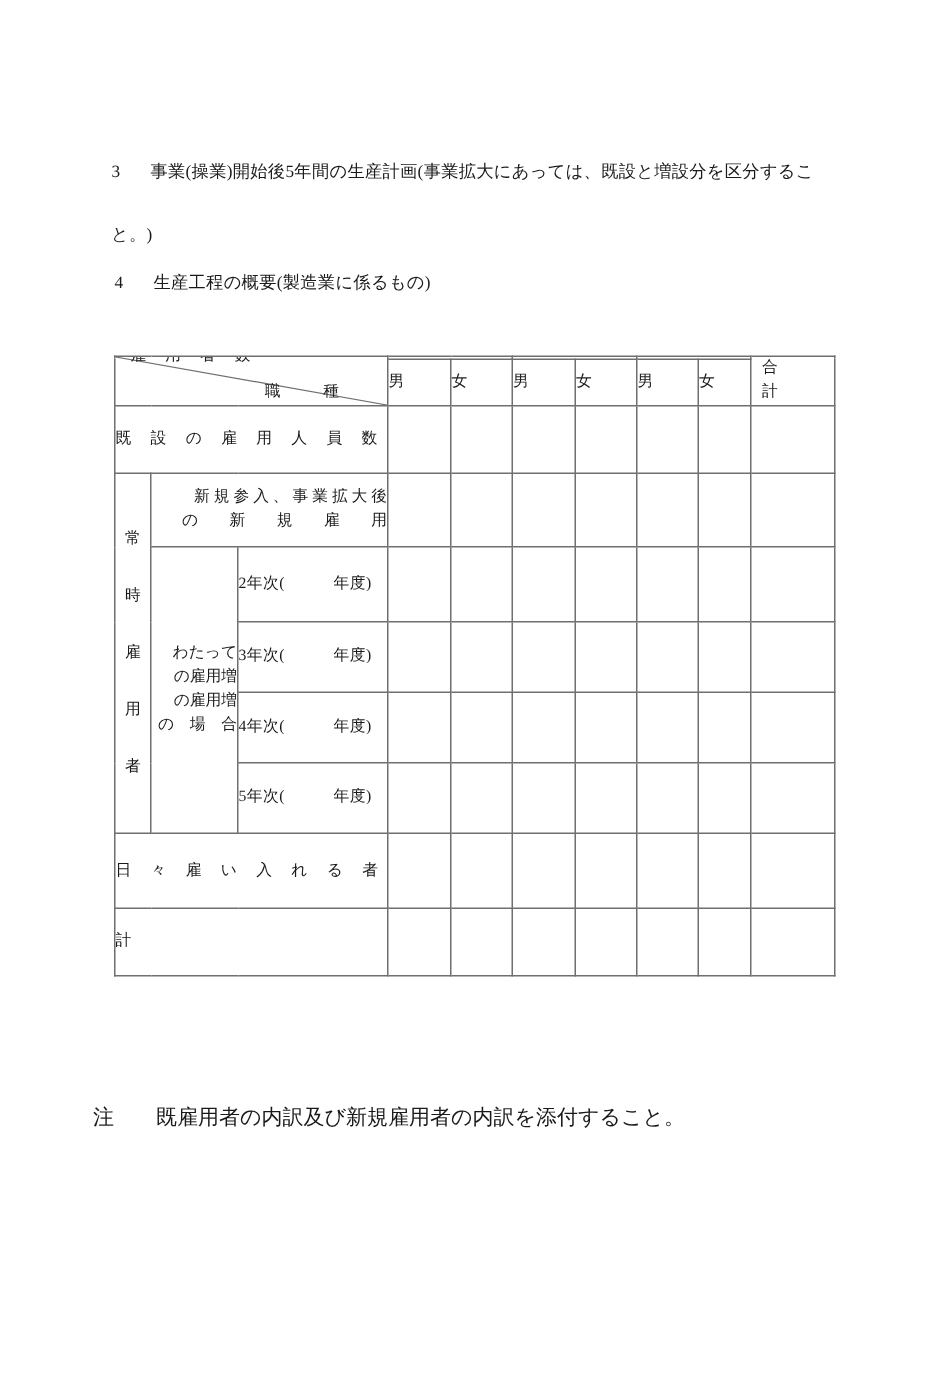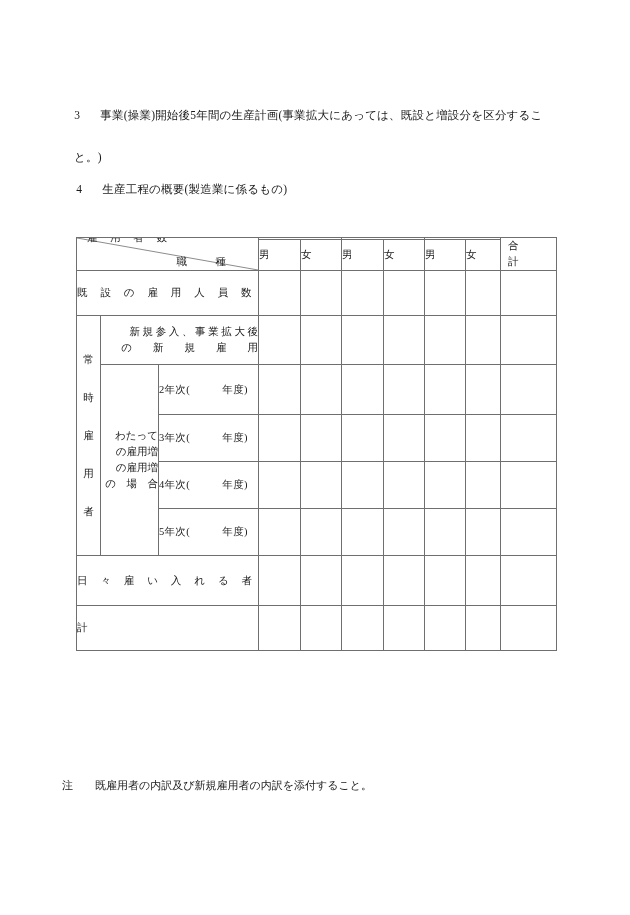--- a/index.html
+++ b/index.html
@@ -126,23 +126,22 @@
   }
 
   .blank-cell { }
 
   
   .note {
     position: absolute;
     left: 62px;
     top: 735px;
     width: 520px;
-    font-size: 11px;
+    font-size: 14px;
     line-height: 21px;
-    margin-top: 40px;
   }
   .note .ln { display: block; white-space: pre-wrap; }
   .note .ln.l1 { text-indent: 0; }
   .note .ln.l2 { padding-left: 38px; }
   .note .ln.l3 { padding-left: 12px; }
 </style>
 </head>
 <body>
 
 <div class="page">

